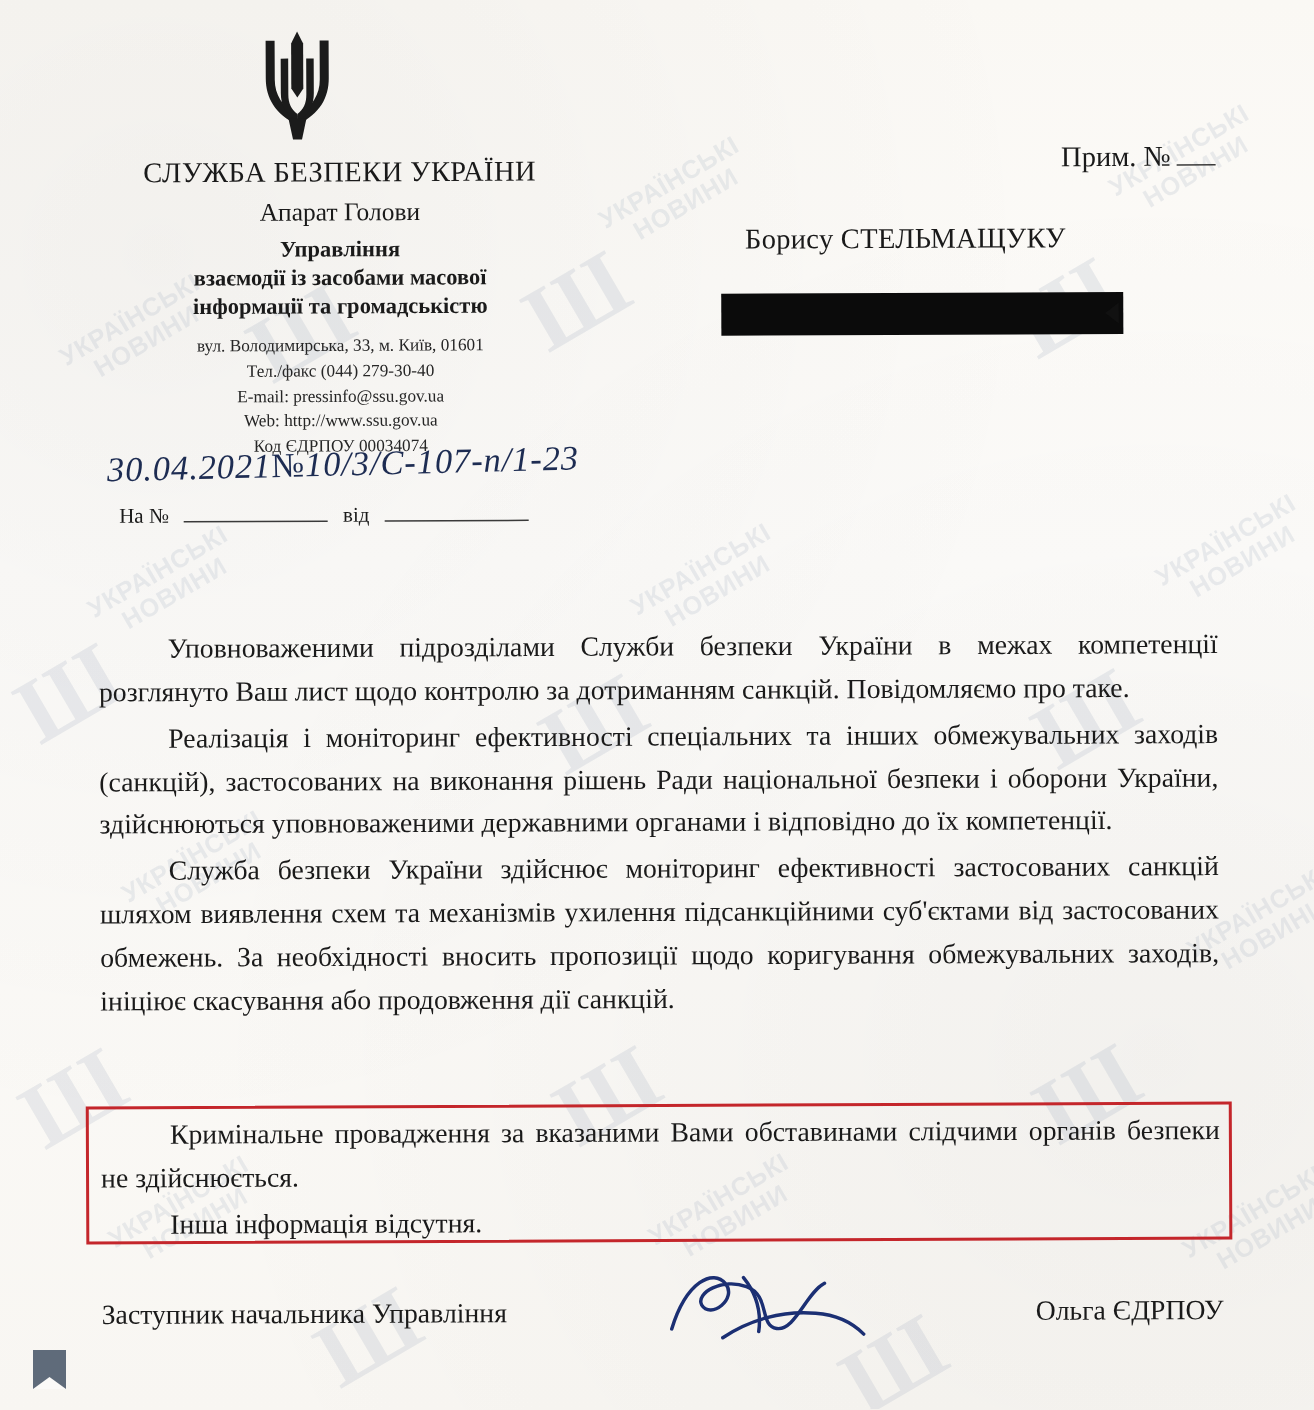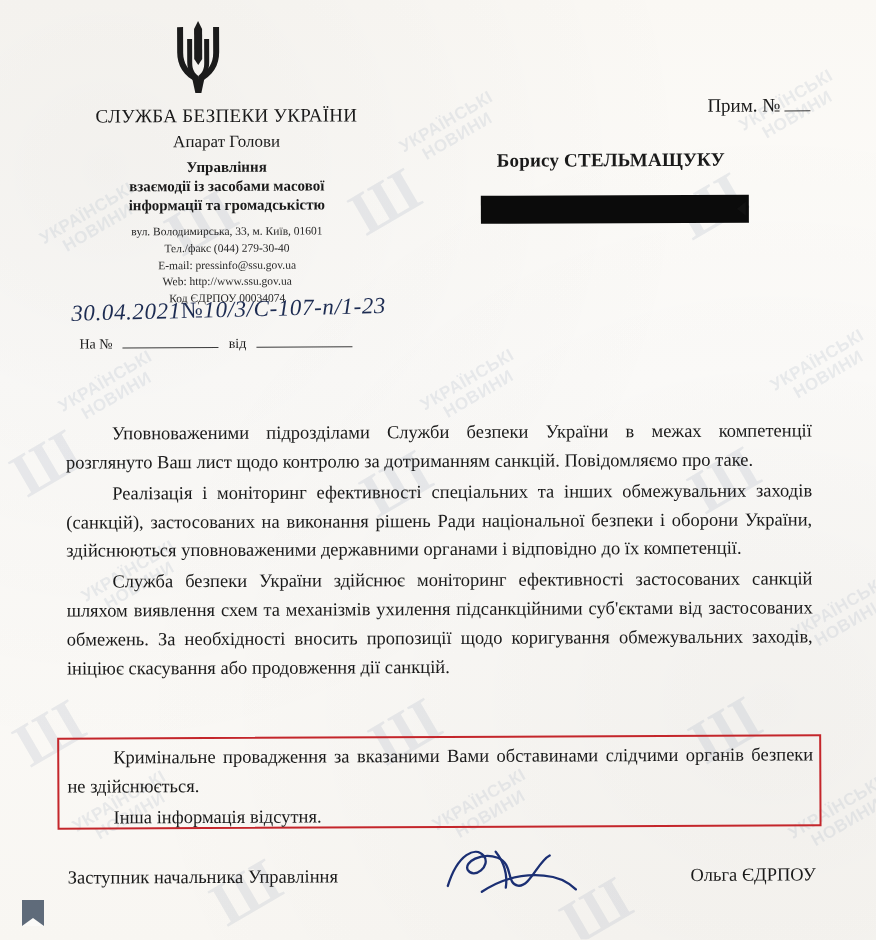--- a/index.html
+++ b/index.html
@@ -161,21 +161,20 @@
   }
 
   
   #addressee {
     position: absolute;
     left: 498px;
     top: 150px;
     font-size: 19px;
     letter-spacing: 0.2px;
     white-space: nowrap;
-    font-weight: bold;
   }
   #redaction-bar {
     position: absolute;
     left: 482px;
     top: 196px;
     width: 268px;
     height: 28px;
     background: #0b0b0b;
   }
   #redaction-caret {

